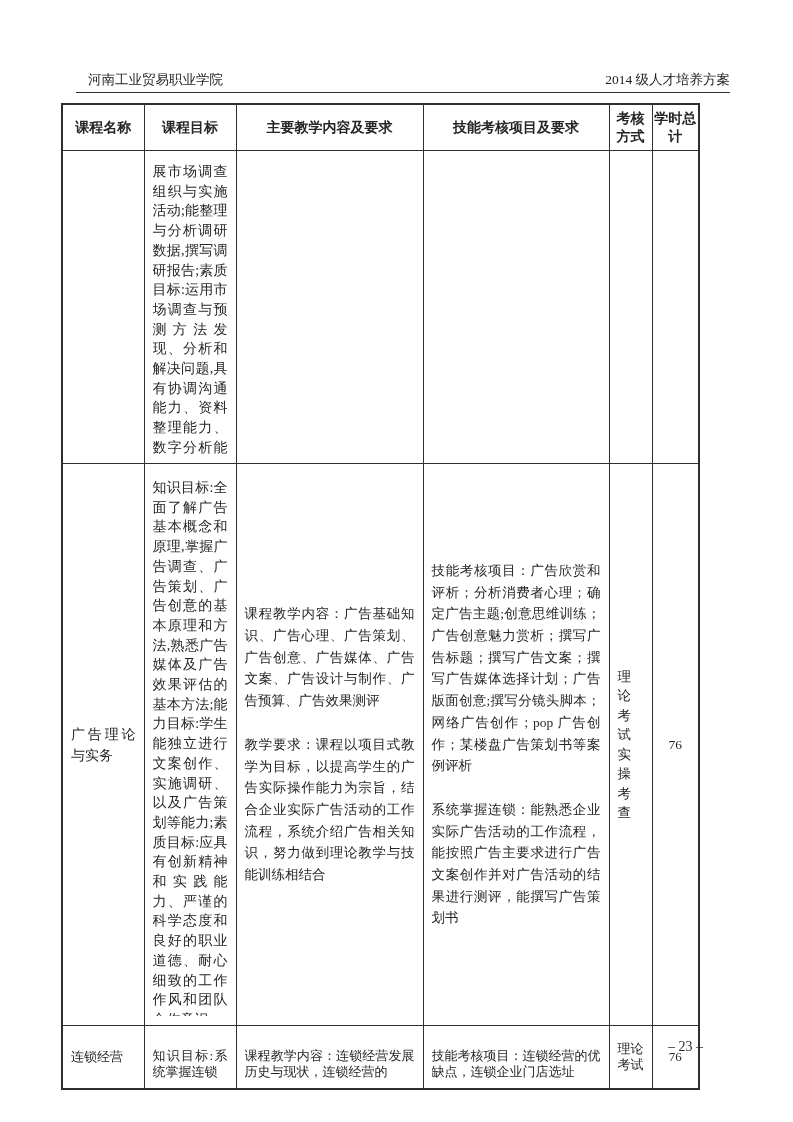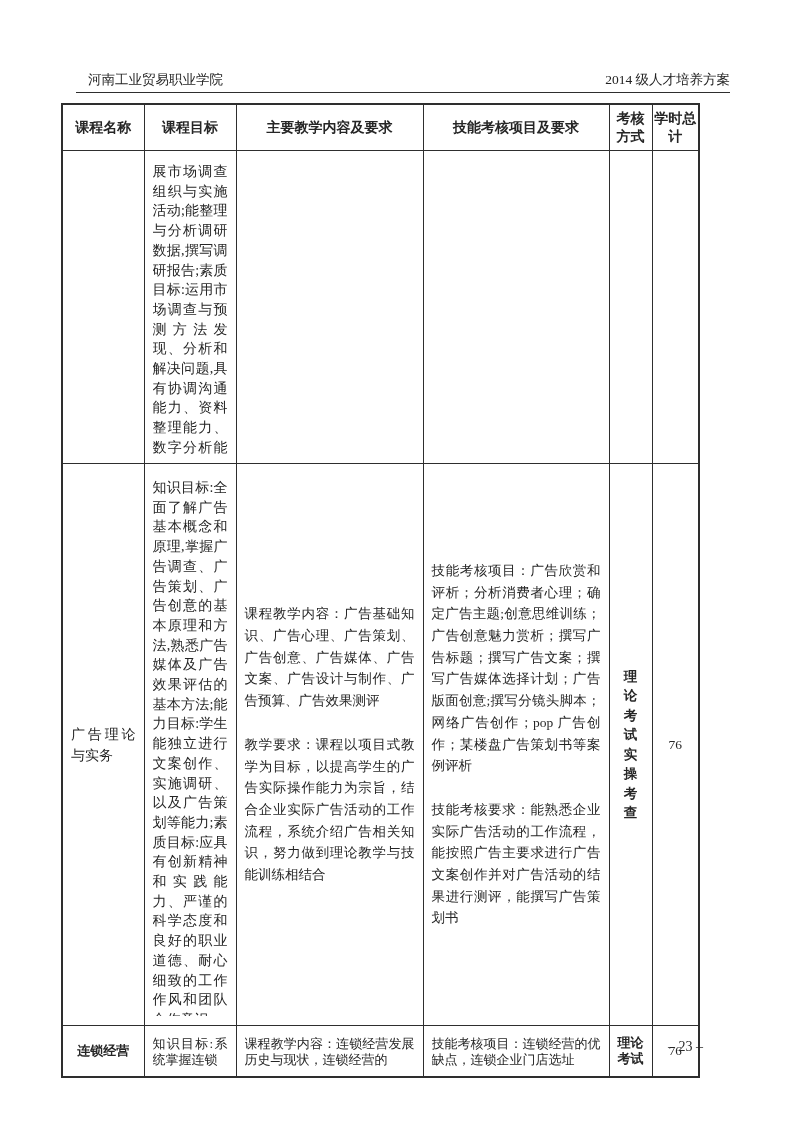--- a/index.html
+++ b/index.html
@@ -42,23 +42,23 @@
   .cell-pad-assess{padding:0 4px 0 7px;font-family:Liberation Serif, serif;}
   .obj-text{
     font-size:14px;line-height:19.7px;text-align:justify;
     overflow:hidden;
   }
   .obj-clip-r1{height:292px;margin-top:2px;}
   .obj-clip-r2{height:538px;margin-top:5px;}
   .para{font-size:13.5px;line-height:21.7px;text-align:justify;}
   .para + .para{margin-top:22px;}
   .course-name{font-size:14px;line-height:21px;text-align:justify;}
-  .method-text{font-size:13.5px;line-height:19.5px;text-align:center;font-weight:bold;}
+  .method-text{font-size:13.5px;line-height:19.5px;}
   .hours-text{font-size:13.5px;text-align:center;}
-  tr.row-3 .small-clip{height:32px;overflow:hidden;margin-top:1px;}
+  tr.row-3 .small-clip{height:32px;overflow:hidden;margin-top:14px;}
   tr.row-3 .para,tr.row-3 .obj-text{font-size:13px;line-height:16px;margin-top:0;}
   tr.row-3 .method-text{font-size:13px;line-height:16px;}
   tr.row-3 .hours-text{font-size:13px;}
   .page-footer{
     position:absolute;top:1038px;left:0;width:703px;height:18px;
     text-align:right;font-size:14px;line-height:18px;color:#2a2a2a;
   }
 </style>
 </head>
 <body>
@@ -105,21 +105,21 @@
       </td>
       <td class="v-top cell-pad-obj">
         <div class="obj-text obj-clip-r2">知识目标:全面了解广告基本概念和原理,掌握广告调查、广告策划、广告创意的基本原理和方法,熟悉广告媒体及广告效果评估的基本方法;能力目标:学生能独立进行文案创作、实施调研、以及广告策划等能力;素质目标:应具有创新精神和实践能力、严谨的科学态度和良好的职业道德、耐心细致的工作作风和团队合作意识</div>
       </td>
       <td class="v-mid cell-pad-content">
         <div class="para">课程教学内容：广告基础知识、广告心理、广告策划、广告创意、广告媒体、广告文案、广告设计与制作、广告预算、广告效果测评</div>
         <div class="para">教学要求：课程以项目式教学为目标，以提高学生的广告实际操作能力为宗旨，结合企业实际广告活动的工作流程，系统介绍广告相关知识，努力做到理论教学与技能训练相结合</div>
       </td>
       <td class="v-mid cell-pad-assess">
         <div class="para">技能考核项目：广告欣赏和评析；分析消费者心理；确定广告主题;创意思维训练；广告创意魅力赏析；撰写广告标题；撰写广告文案；撰写广告媒体选择计划；广告版面创意;撰写分镜头脚本；网络广告创作；pop 广告创作；某楼盘广告策划书等案例评析</div>
-        <div class="para">技能考核要求：能熟悉企业实际广告活动的工作流程，能按照广告主要求进行广告文案创作并对广告活动的结果进行测评，能撰写广告策划书</div>
+        <div class="para">系统掌握连锁：能熟悉企业实际广告活动的工作流程，能按照广告主要求进行广告文案创作并对广告活动的结果进行测评，能撰写广告策划书</div>
       </td>
       <td class="v-mid">
         <div class="method-text">理论考试实操考查</div>
       </td>
       <td class="v-mid">
         <div class="hours-text">76</div>
       </td>
     </tr>
     <tr class="row-3">
       <td class="v-mid">

